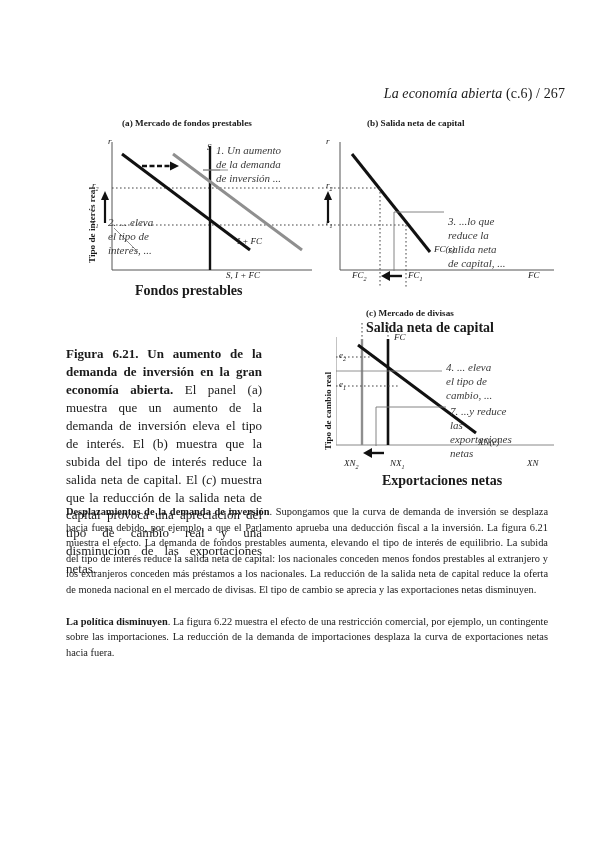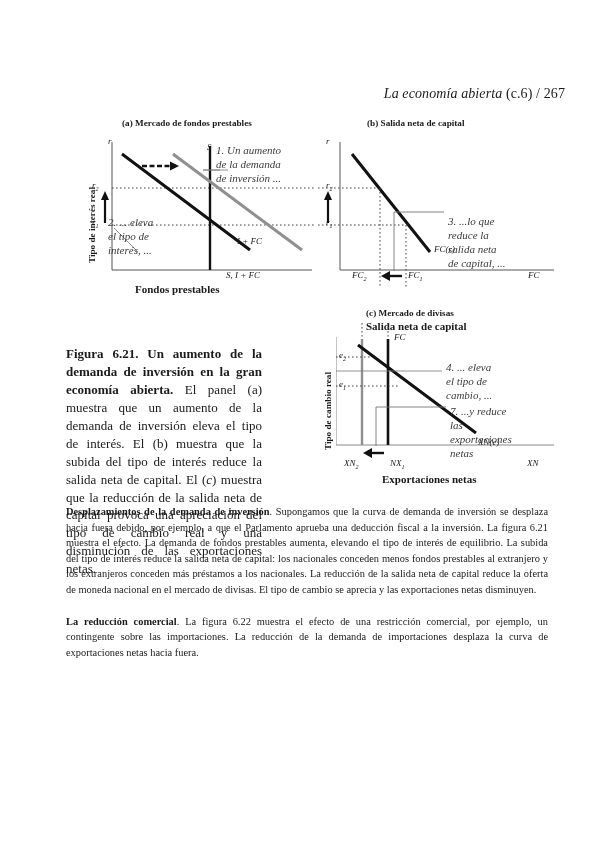--- a/index.html
+++ b/index.html
@@ -54,21 +54,21 @@
     position: absolute;
     font-weight: bold;
     font-size: 9.2px;
     white-space: nowrap;
     transform-origin: 0 0;
     transform: rotate(-90deg);
   }
   .hlabel {
     position: absolute;
     font-weight: bold;
-    font-size: 11px;
+    font-size: 14px;
     white-space: nowrap;
   }
 
   
   .gl {
     position: absolute;
     font-style: italic;
     font-size: 9px;
     white-space: nowrap;
   }
@@ -261,16 +261,16 @@
 
   <div class="caption">
     <b><span>Figura 6.21.</span>
     <span>Un aumento de la demanda de inversión en la gran economía abierta.</span></b><span> El panel (a) muestra que un aumento de la demanda de inversión eleva el tipo de interés. El (b) muestra que la subida del tipo de interés reduce la salida neta de capital. El (</span><span class="it">c</span><span>) muestra que la reducción de la salida neta de capital provoca una apreciación del tipo de cambio real y una disminución de las exportaciones netas.</span>
   </div>
 
   <div class="body">
 
     <p><span class="bd">Desplazamientos de la demanda de inversión</span><span>. Supongamos que la curva de demanda de inversión se desplaza hacia fuera debido, por ejemplo, a que el Parlamento aprueba una deducción fiscal a la inversión. La figura 6.21 muestra el efecto. La demanda de fondos prestables aumenta, elevando el tipo de interés de equilibrio. La subida del tipo de interés reduce la salida neta de capital: los nacionales conceden menos fondos prestables al extranjero y los extranjeros conceden más préstamos a los nacionales. La reducción de la salida neta de capital reduce la oferta de moneda nacional en el mercado de divisas. El tipo de cambio se aprecia y las exportaciones netas disminuyen.</span></p>
 
-    <p><span class="bd">La reducción comercial</span><span>. La figura 6.22 muestra el efecto de una restricción comercial, por ejemplo, un contingente sobre las importaciones. La reducción de la demanda de importaciones desplaza la curva de exportaciones netas hacia fuera.</span></p>
+    <p><span class="bd">La política disminuyen</span><span>. La figura 6.22 muestra el efecto de una restricción comercial, por ejemplo, un contingente sobre las importaciones. La reducción de la demanda de importaciones desplaza la curva de exportaciones netas hacia fuera.</span></p>
   </div>
 
 </div>
 
 </body></html>

